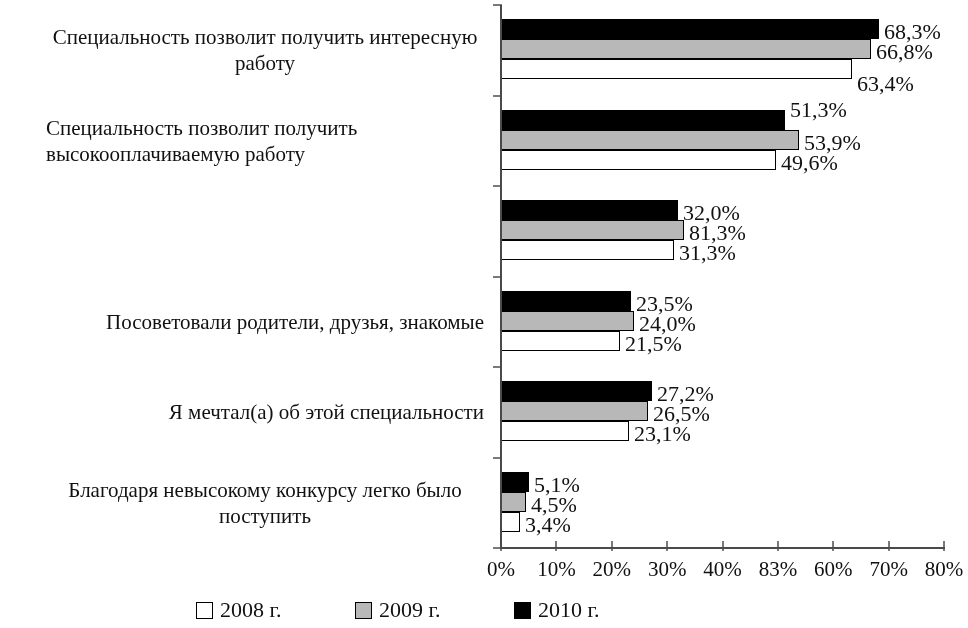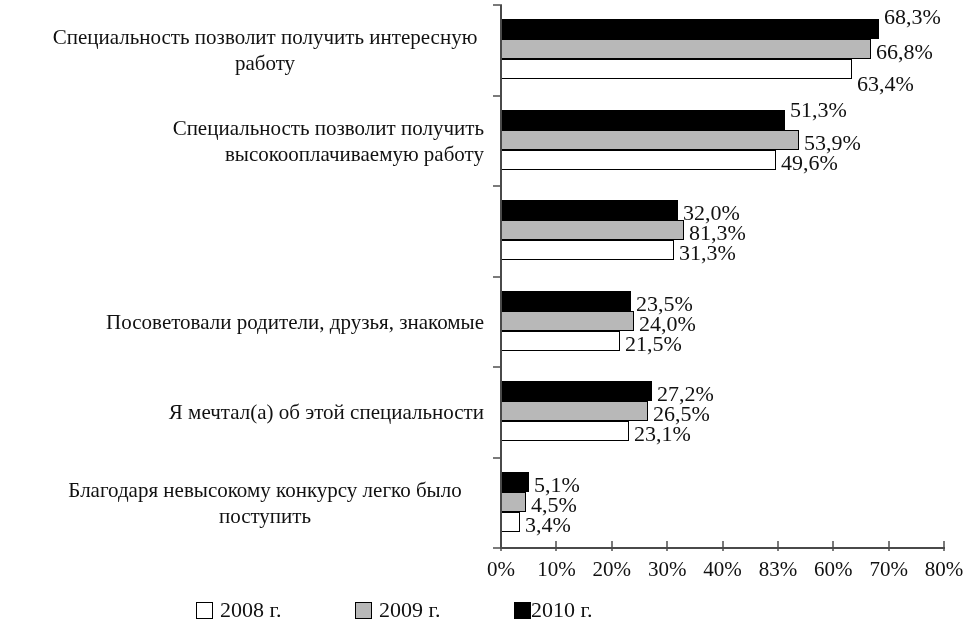--- a/index.html
+++ b/index.html
@@ -13,27 +13,27 @@
   }
 </style>
 </head>
 <body>
 
 <div id="canvas" class="canvas">
     <div style="position: absolute; left: 0px; top: 5px; width: 484px; height: 90.5px; display: flex; align-items: center; justify-content: flex-end;">
       <div style="text-align: center; max-width: 438px; font-size: 21px; line-height: 26px;">Специальность позволит получить интересную работу</div>
     </div>
     <div style="position: absolute; left: 501px; top: 19px; width: 378px; height: 20px; background: rgb(0, 0, 0); border: 1px solid rgb(0, 0, 0); box-sizing: border-box;"></div>
-    <div style="position: absolute; left: 884px; top: 17px; transform: translateY(-50%); font-size: 22px; white-space: nowrap;">68,3%</div>
+    <div style="position: absolute; left: 884px; top: 32px; transform: translateY(-50%); font-size: 22px; white-space: nowrap;">68,3%</div>
     <div style="position: absolute; left: 501px; top: 39px; width: 370px; height: 20px; background: rgb(184, 184, 184); border: 1px solid rgb(0, 0, 0); box-sizing: border-box;"></div>
     <div style="position: absolute; left: 876px; top: 52px; transform: translateY(-50%); font-size: 22px; white-space: nowrap;">66,8%</div>
     <div style="position: absolute; left: 501px; top: 59px; width: 351px; height: 20px; background: rgb(255, 255, 255); border: 1px solid rgb(0, 0, 0); box-sizing: border-box;"></div>
     <div style="position: absolute; left: 857px; top: 84px; transform: translateY(-50%); font-size: 22px; white-space: nowrap;">63,4%</div>
     <div style="position: absolute; left: 0px; top: 95.5px; width: 484px; height: 90.5px; display: flex; align-items: center; justify-content: flex-end;">
-      <div style="text-align: right; max-width: 438px; font-size: 21px; line-height: 26px;">Специальность позволит получить высокооплачиваемую работу</div>
+      <div style="text-align: left; max-width: 438px; font-size: 21px; line-height: 26px;">Специальность позволит получить высокооплачиваемую работу</div>
     </div>
     <div style="position: absolute; left: 501px; top: 109.5px; width: 284px; height: 20px; background: rgb(0, 0, 0); border: 1px solid rgb(0, 0, 0); box-sizing: border-box;"></div>
     <div style="position: absolute; left: 790px; top: 110px; transform: translateY(-50%); font-size: 22px; white-space: nowrap;">51,3%</div>
     <div style="position: absolute; left: 501px; top: 129.5px; width: 298px; height: 20px; background: rgb(184, 184, 184); border: 1px solid rgb(0, 0, 0); box-sizing: border-box;"></div>
     <div style="position: absolute; left: 804px; top: 142.5px; transform: translateY(-50%); font-size: 22px; white-space: nowrap;">53,9%</div>
     <div style="position: absolute; left: 501px; top: 149.5px; width: 275px; height: 20px; background: rgb(255, 255, 255); border: 1px solid rgb(0, 0, 0); box-sizing: border-box;"></div>
     <div style="position: absolute; left: 781px; top: 162.5px; transform: translateY(-50%); font-size: 22px; white-space: nowrap;">49,6%</div>
     <div style="position: absolute; left: 501px; top: 200px; width: 177px; height: 20px; background: rgb(0, 0, 0); border: 1px solid rgb(0, 0, 0); box-sizing: border-box;"></div>
     <div style="position: absolute; left: 683px; top: 213px; transform: translateY(-50%); font-size: 22px; white-space: nowrap;">32,0%</div>
     <div style="position: absolute; left: 501px; top: 220px; width: 183px; height: 20px; background: rgb(184, 184, 184); border: 1px solid rgb(0, 0, 0); box-sizing: border-box;"></div>
@@ -95,17 +95,17 @@
     <div style="position: absolute; left: 500px; top: 5px; width: 2px; height: 544px; background: rgb(74, 74, 74);"></div>
     <div style="position: absolute; left: 500px; top: 547px; width: 445px; height: 2px; background: rgb(74, 74, 74);"></div>
     <div style="position: absolute; left: 196px; top: 597px; display: flex; align-items: center; gap: 7px;">
       <span style="width: 15px; height: 15px; background: rgb(255, 255, 255); border: 1px solid rgb(0, 0, 0); display: inline-block; flex: 0 0 auto;"></span>
       <span style="font-size: 22px; white-space: nowrap;">2008 г.</span>
     </div>
     <div style="position: absolute; left: 355px; top: 597px; display: flex; align-items: center; gap: 7px; justify-content: space-between;">
       <span style="width: 15px; height: 15px; background: rgb(184, 184, 184); border: 1px solid rgb(0, 0, 0); display: inline-block; flex: 0 0 auto;"></span>
       <span style="font-size: 22px; white-space: nowrap;">2009 г.</span>
     </div>
-    <div style="position: absolute; left: 514px; top: 597px; display: flex; align-items: center; ">
+    <div style="position: absolute; left: 514px; top: 597px; display: flex; align-items: center; gap: 7px;">
       <span style="width: 15px; height: 15px; background: rgb(0, 0, 0); border: 1px solid rgb(0, 0, 0); display: inline-block; flex: 0 0 auto;"></span>
       <span style="font-size: 22px; white-space: nowrap;">2010 г.</span>
     </div>
   </div>
 
 </body></html>

